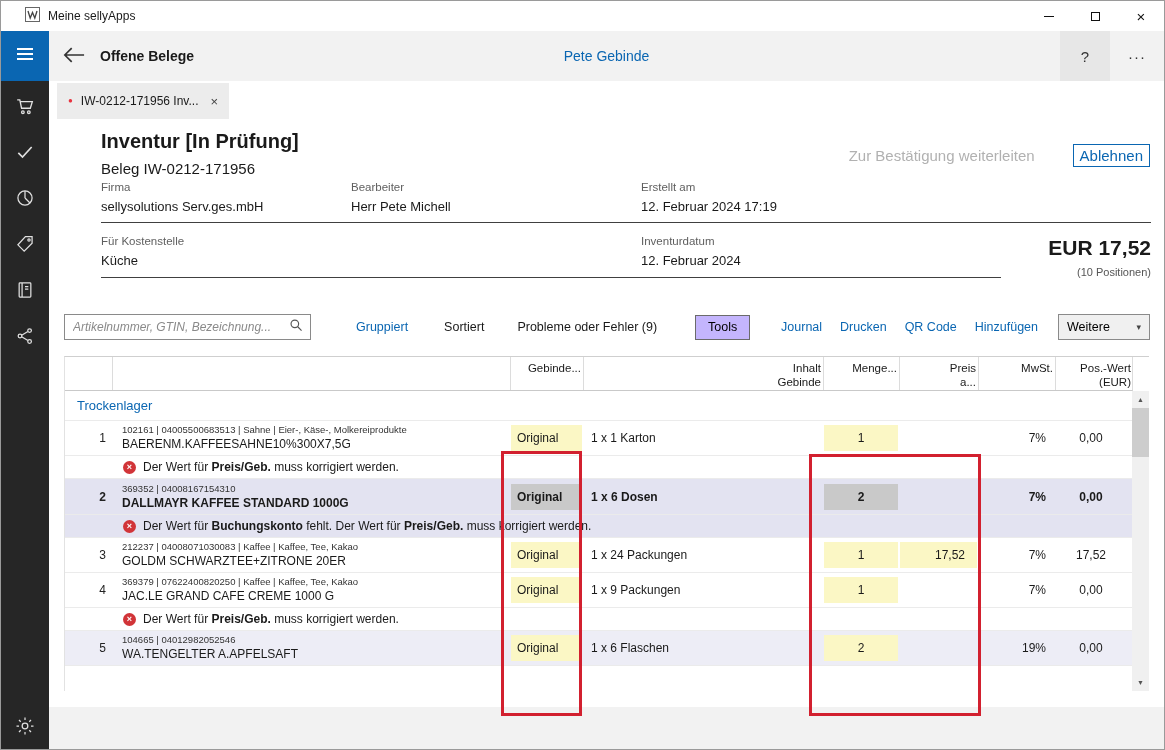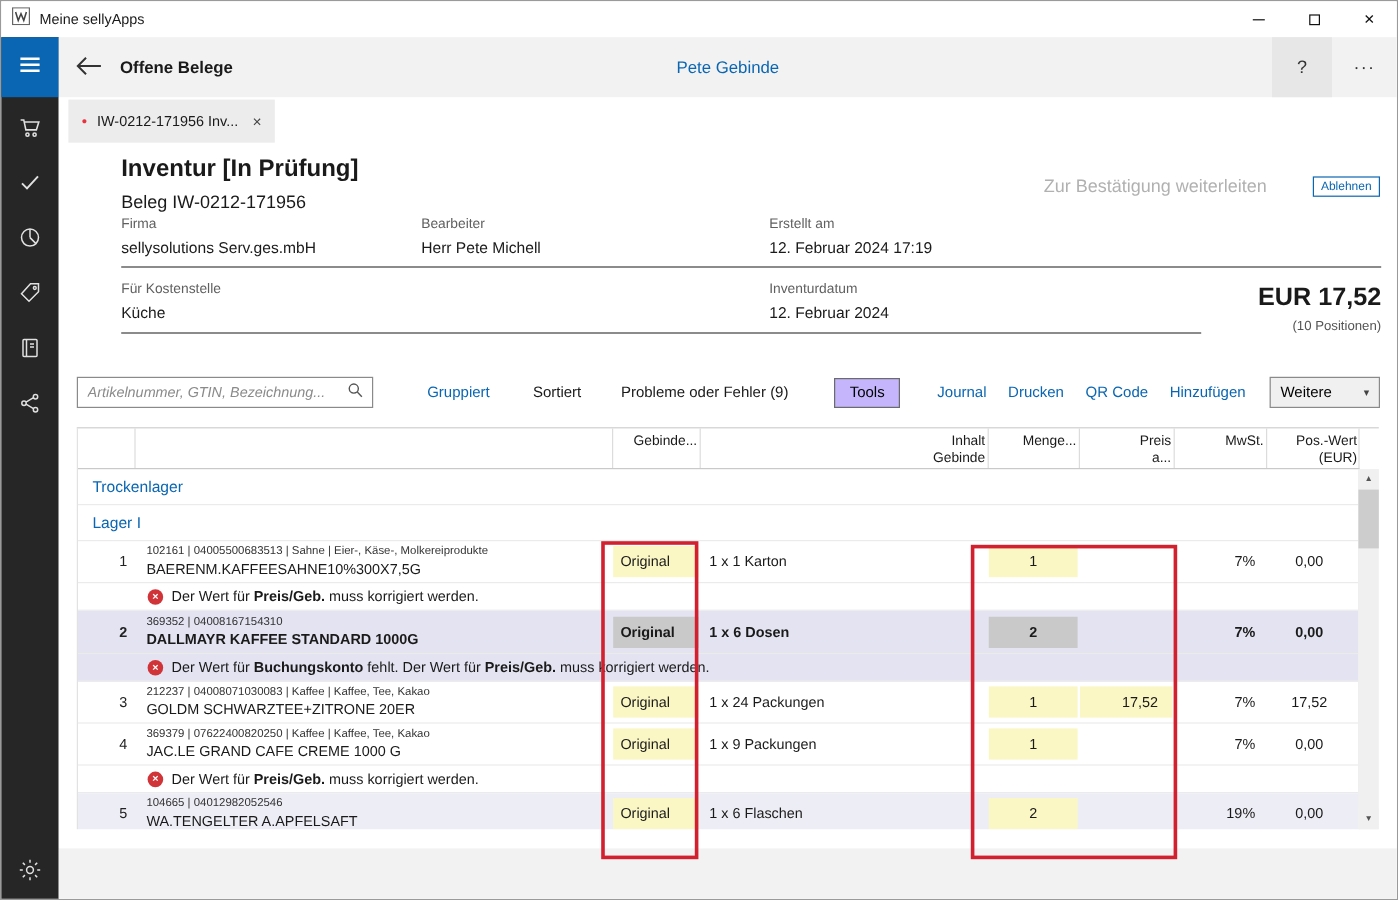--- a/index.html
+++ b/index.html
@@ -2,21 +2,21 @@
 <html><head>
 <meta charset="utf-8">
 <style>
   :root { --accent:#0a66b2; --err:#d13438; --anno:#d2202f; --yellow:#fbf7c5; --selrow:#e3e3f1; --selcell:#c9c9c9; }
   * { margin:0; padding:0; box-sizing:border-box; }
   html,body { width:1165px; height:750px; }
   body { font-family:"Liberation Sans","DejaVu Sans",sans-serif; color:#1a1a1a; background:#fff; overflow:hidden; }
   .window { position:relative; width:1165px; height:750px; border:1px solid #9a9a9a; background:#fff; overflow:hidden; }
 
   
-  .titlebar { height:30px; display:flex; align-items:center; background:#fff; }
+  .titlebar { height:30px; display:flex; align-items:center; background:#fff;padding-left:15px; }
   .tb-left { display:flex; align-items:center; gap:8px; padding-left:9px; flex:1; }
   .app-title { font-size:12px; }
   .win-controls { display:flex; height:100%; }
   .win-btn { width:46px; height:100%; display:flex; align-items:center; justify-content:center; background:none; border:none; font-size:15px; color:#111; }
   .min-glyph { display:inline-block; width:10px; border-top:1px solid #111; }
   .max-glyph { display:inline-block; width:9px; height:9px; border:1px solid #111; }
 
   
   .app-body { display:flex; height:720px; }
   .sidebar { width:48px; background:#262626; display:flex; flex-direction:column; flex:none; }
@@ -44,21 +44,21 @@
   .tab-label { font-size:12px; white-space:nowrap; }
   .tab-close { background:none; border:none; font-size:13px; color:#444; margin-left:4px; }
 
   
   .content { height:588px; background:#fff; overflow:hidden; flex:none; }
   .doc-header { margin:10px 14px 0 52px; display:flex; }
   .doc-title { font-size:20px; font-weight:bold; line-height:24px; }
   .doc-beleg { font-size:15px; margin-top:7px; }
   .doc-actions { margin-left:auto; display:flex; align-items:center; gap:38px; padding-top:4px; }
   .act-forward { color:#b1b1b1; font-size:15px; background:none; border:none; }
-  .act-reject { color:var(--accent); font-size:10px; background:none; border:1px solid var(--accent); padding:2px 6px; }
+  .act-reject { color:var(--accent); font-size:15px; background:none; border:1px solid var(--accent); padding:2px 6px; }
 
   .fields { margin:4px 13px 0 52px; }
   .frow1 { display:grid; grid-template-columns:250px 290px 1fr; border-bottom:1px solid #404040; padding-bottom:8px; }
   .frow2 { display:flex; margin-top:12px; }
   .frow2-left { flex:1; display:grid; grid-template-columns:540px 1fr; border-bottom:1px solid #404040; padding-bottom:8px; }
   .f-label { font-size:11.5px; color:#5f5f5f; line-height:13px; }
   .f-value { font-size:13px; margin-top:5px; line-height:15px; }
   .total-block { width:150px; text-align:right; }
   .total-value { font-size:21px; font-weight:bold; line-height:25px; white-space:nowrap; }
   .total-pos { font-size:11px; color:#555; margin-top:6px; white-space:nowrap; }
@@ -333,23 +333,20 @@
             <div class="th">
                 <span>Pos.-Wert</span>
                 <span>(EUR)</span>
               </div>
           </div>
 
           <div class="tbody">
             <div class="grow">
                 <span>Trockenlager</span>
               </div>
-            <div class="grow">
-                <span>Lager I</span>
-              </div>
 
             <div class="trow tgrid">
               <div class="c-num">1</div>
               <div class="c-name">
                 <div class="meta">102161 | 04005500683513 | Sahne | Eier-, Käse-, Molkereiprodukte</div>
                 <div class="pname">BAERENM.KAFFEESAHNE10%300X7,5G</div>
               </div>
               <div class="c-geb cellflex">
                   <div class="fill yellow">Original</div>
                 </div>

